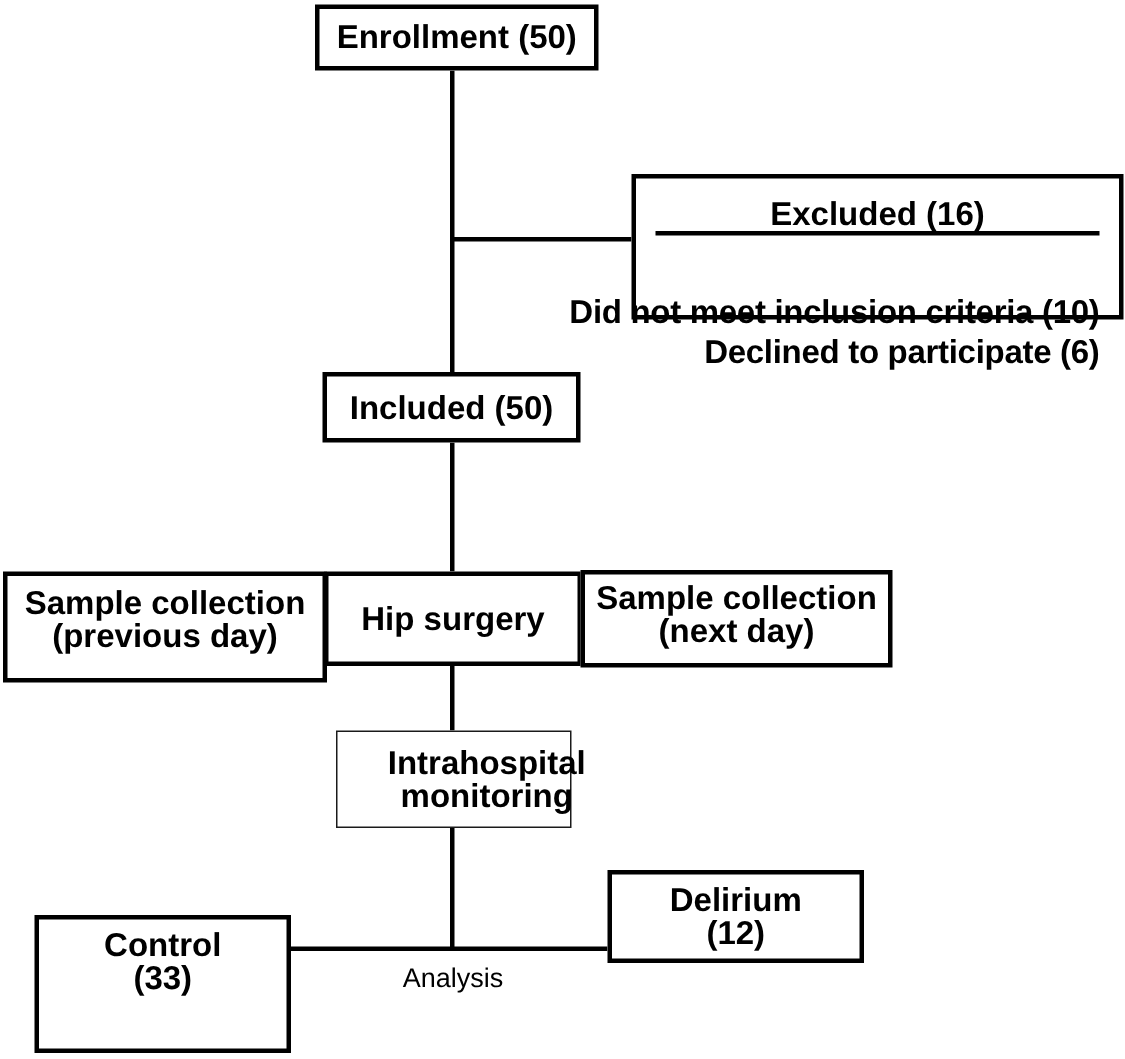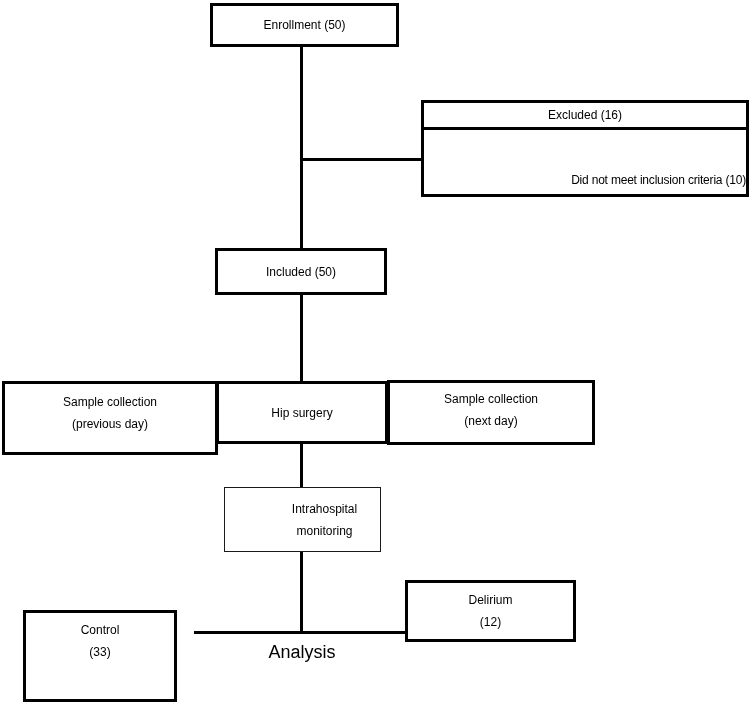--- a/index.html
+++ b/index.html
@@ -15,40 +15,40 @@
   .box {
     position: absolute;
     box-sizing: border-box;
     border: 3px solid #000000;
     background: #ffffff;
     display: flex;
     flex-direction: column;
     align-items: center;
     justify-content: center;
     text-align: center;
-    font-weight: 400;
-    font-size: 12px;
+    font-weight: 700;
+    font-size: 22px;
     line-height: 22px;
     white-space: nowrap;
   }
   .line {
     position: absolute;
     background: #000000;
   }
   
   .l-enroll-incl   { left: 300px; top: 47px;  width: 3px;   height: 201px; }
   .l-excl-branch   { left: 302px; top: 158px; width: 119px; height: 3px; }
   .l-incl-surg     { left: 300px; top: 295px; width: 3px;   height: 86px; }
   .l-surg-monitor  { left: 300px; top: 427px; width: 3px;   height: 60px; }
   .l-monitor-anal  { left: 300px; top: 552px; width: 3px;   height: 82px; }
   .l-analysis-h    { left: 194px; top: 631px; width: 211px; height: 3px; }
   
   .b-enrollment { left: 210px; top: 3px;   width: 189px; height: 44px; }
-  .b-excluded   { left: 421px; top: 100px; width: 328px; height: 97px;
-                  padding: 0; justify-content: flex-start; gap: 37px; }
+  .b-excluded   { left: 421px; top: 116px; width: 328px; height: 97px;
+                  padding: 13px; justify-content: flex-start; gap: 37px; }
   .b-excluded .hdr {
     width: 100%;
     box-sizing: border-box;
     border-bottom: 3px solid #000000;
     height: 31px;
     display: flex;
     align-items: center;
     justify-content: center;
   }
   .b-excluded .body {
@@ -62,21 +62,21 @@
     letter-spacing: -0.2px;
   }
   .b-included   { left: 215px; top: 248px; width: 172px; height: 47px; }
   .b-sampleprev { left: 2px;   top: 381px; width: 216px; height: 74px;
                   justify-content: flex-start; padding-top: 7px; }
   .b-hipsurg    { left: 216px; top: 381px; width: 172px; height: 63px; }
   .b-samplenext { left: 387px; top: 380px; width: 208px; height: 65px;
                   justify-content: flex-start; padding-top: 5px; }
   .b-monitoring { left: 224px; top: 487px; width: 157px; height: 65px;
                   border-width: 1.5px; border-color: #1a1a1a; padding-left: 44px; }
-  .b-control    { left: 23px;  top: 610px; width: 154px; height: 92px;
+  .b-control    { left: 23px;  top: 610px; width: 171px; height: 92px;
                   justify-content: flex-start; padding-top: 6px; }
   .b-delirium   { left: 405px; top: 580px; width: 171px; height: 62px;
                   justify-content: flex-start; padding-top: 6px; }
   .t-analysis {
     position: absolute;
     left: 252px; top: 641px; width: 100px; height: 22px;
     display: flex; align-items: center; justify-content: center;
     font-weight: 400; font-size: 18px;
   }
 </style>
@@ -95,20 +95,21 @@
   <div class="box b-enrollment">
     <span>Enrollment (50)</span>
   </div>
 
   <div class="box b-excluded">
     <div class="hdr">
       <span>Excluded (16)</span>
     </div>
     <div class="body">
       <span>Did not meet inclusion criteria (10)</span>
+      <span>Declined to participate (6)</span>
     </div>
   </div>
 
   <div class="box b-included">
     <span>Included (50)</span>
   </div>
 
   <div class="box b-sampleprev">
     <span>Sample collection</span>
     <span>(previous day)</span>

